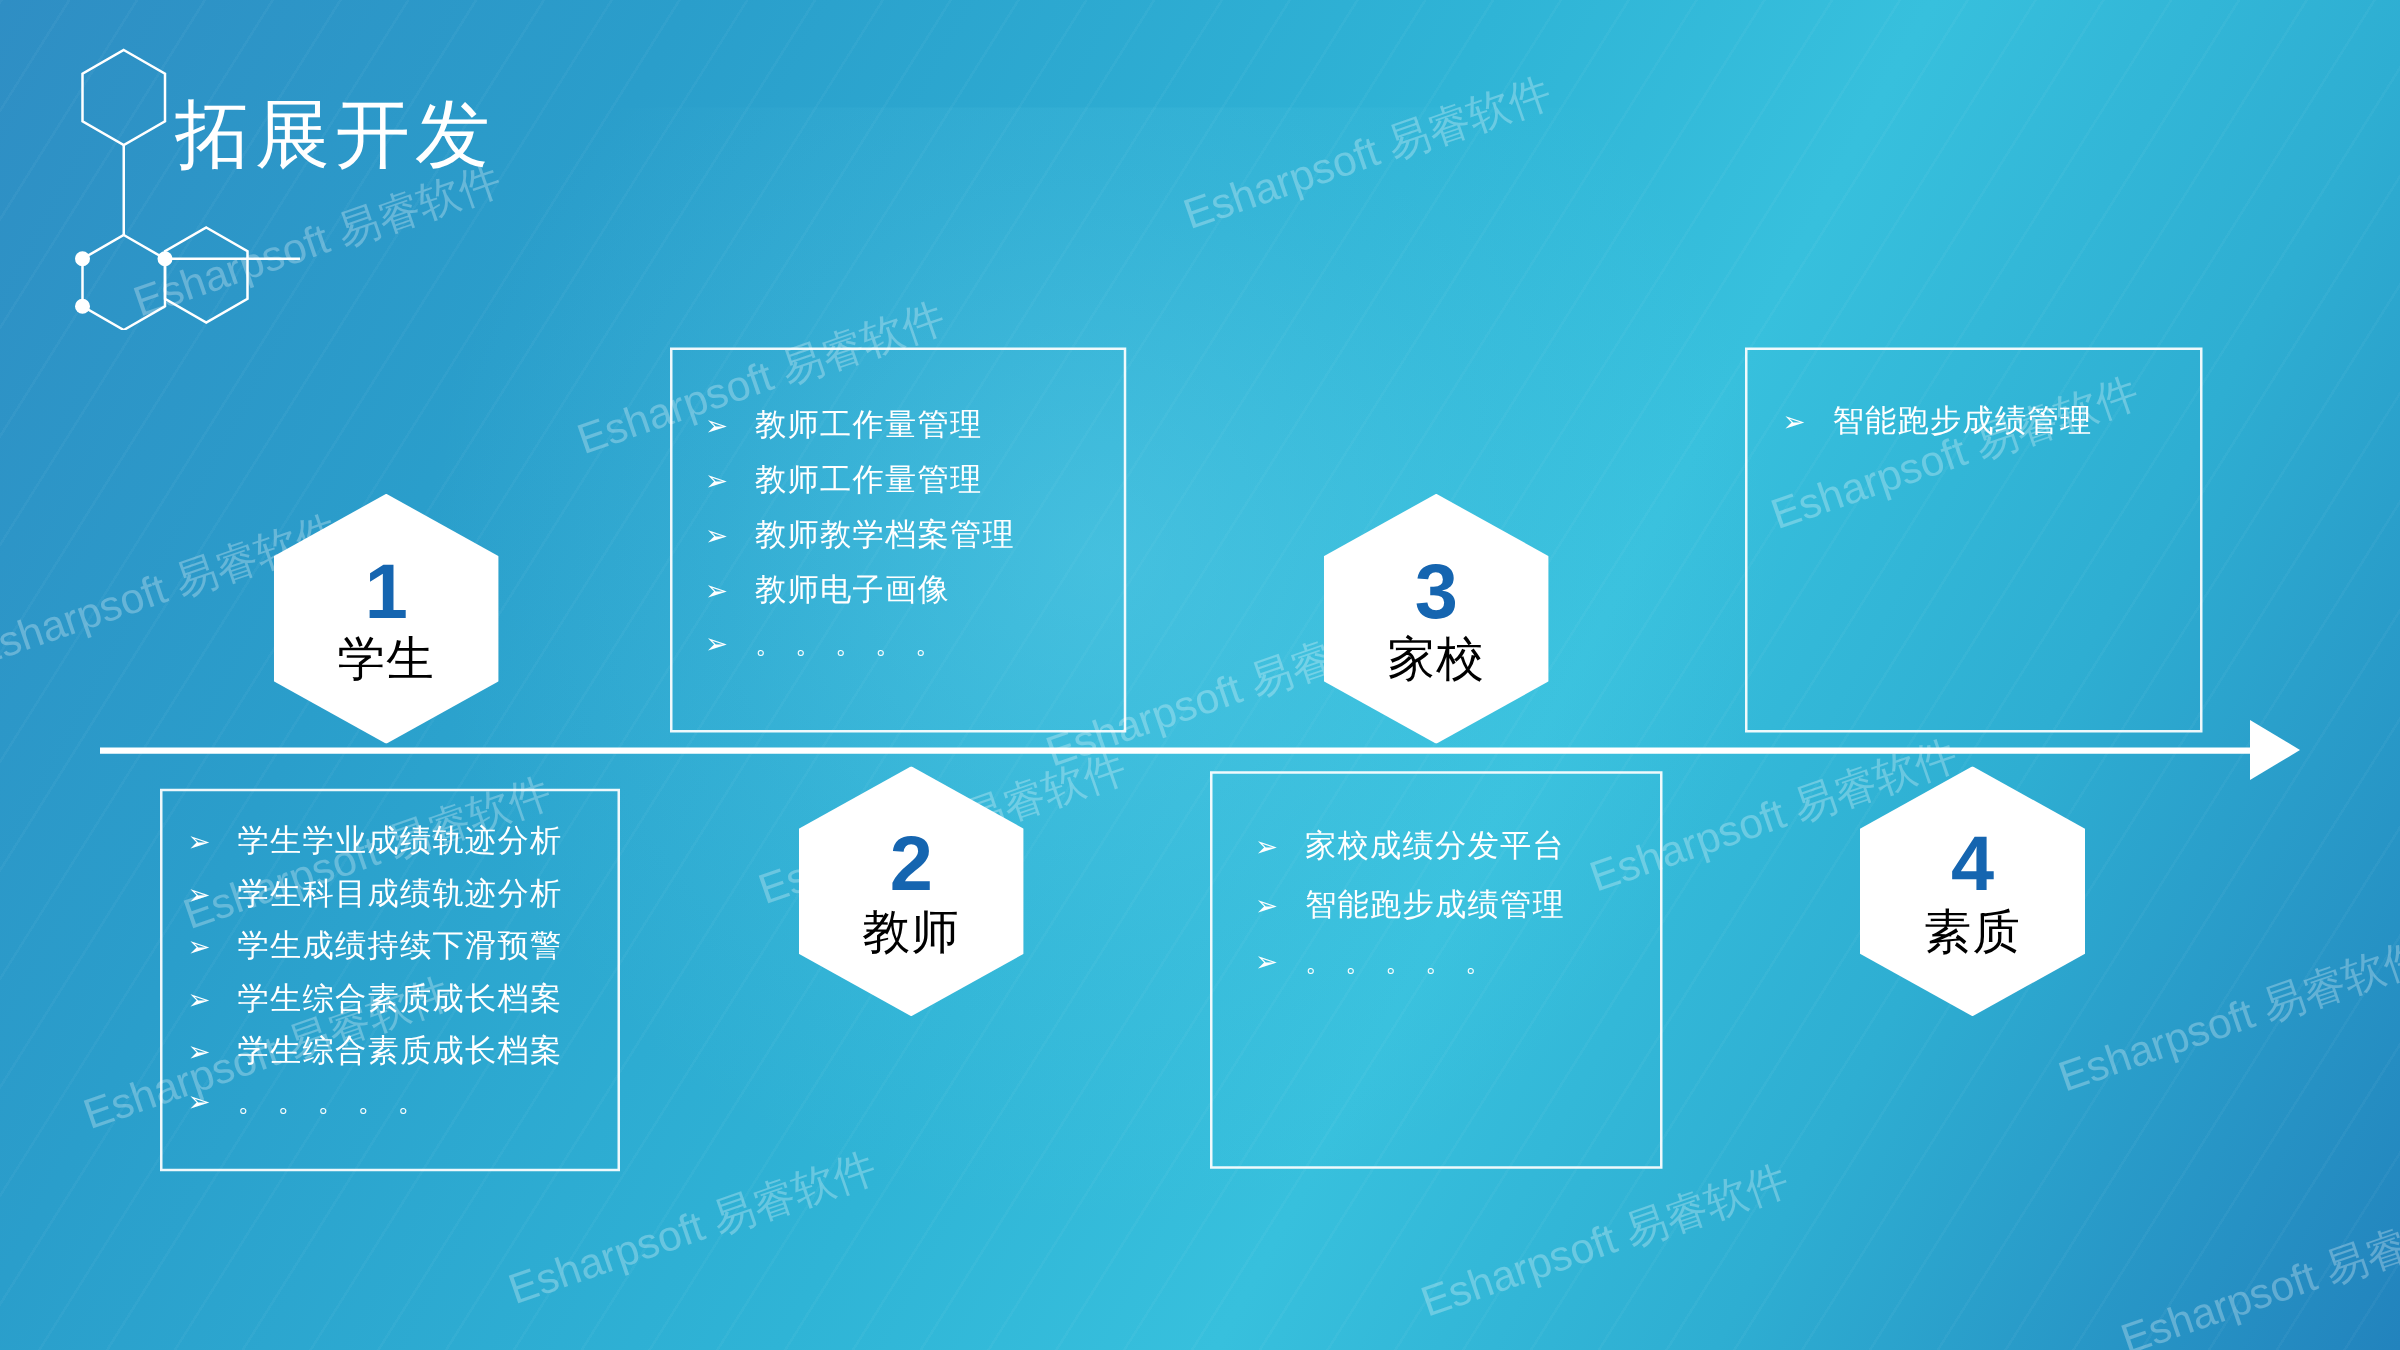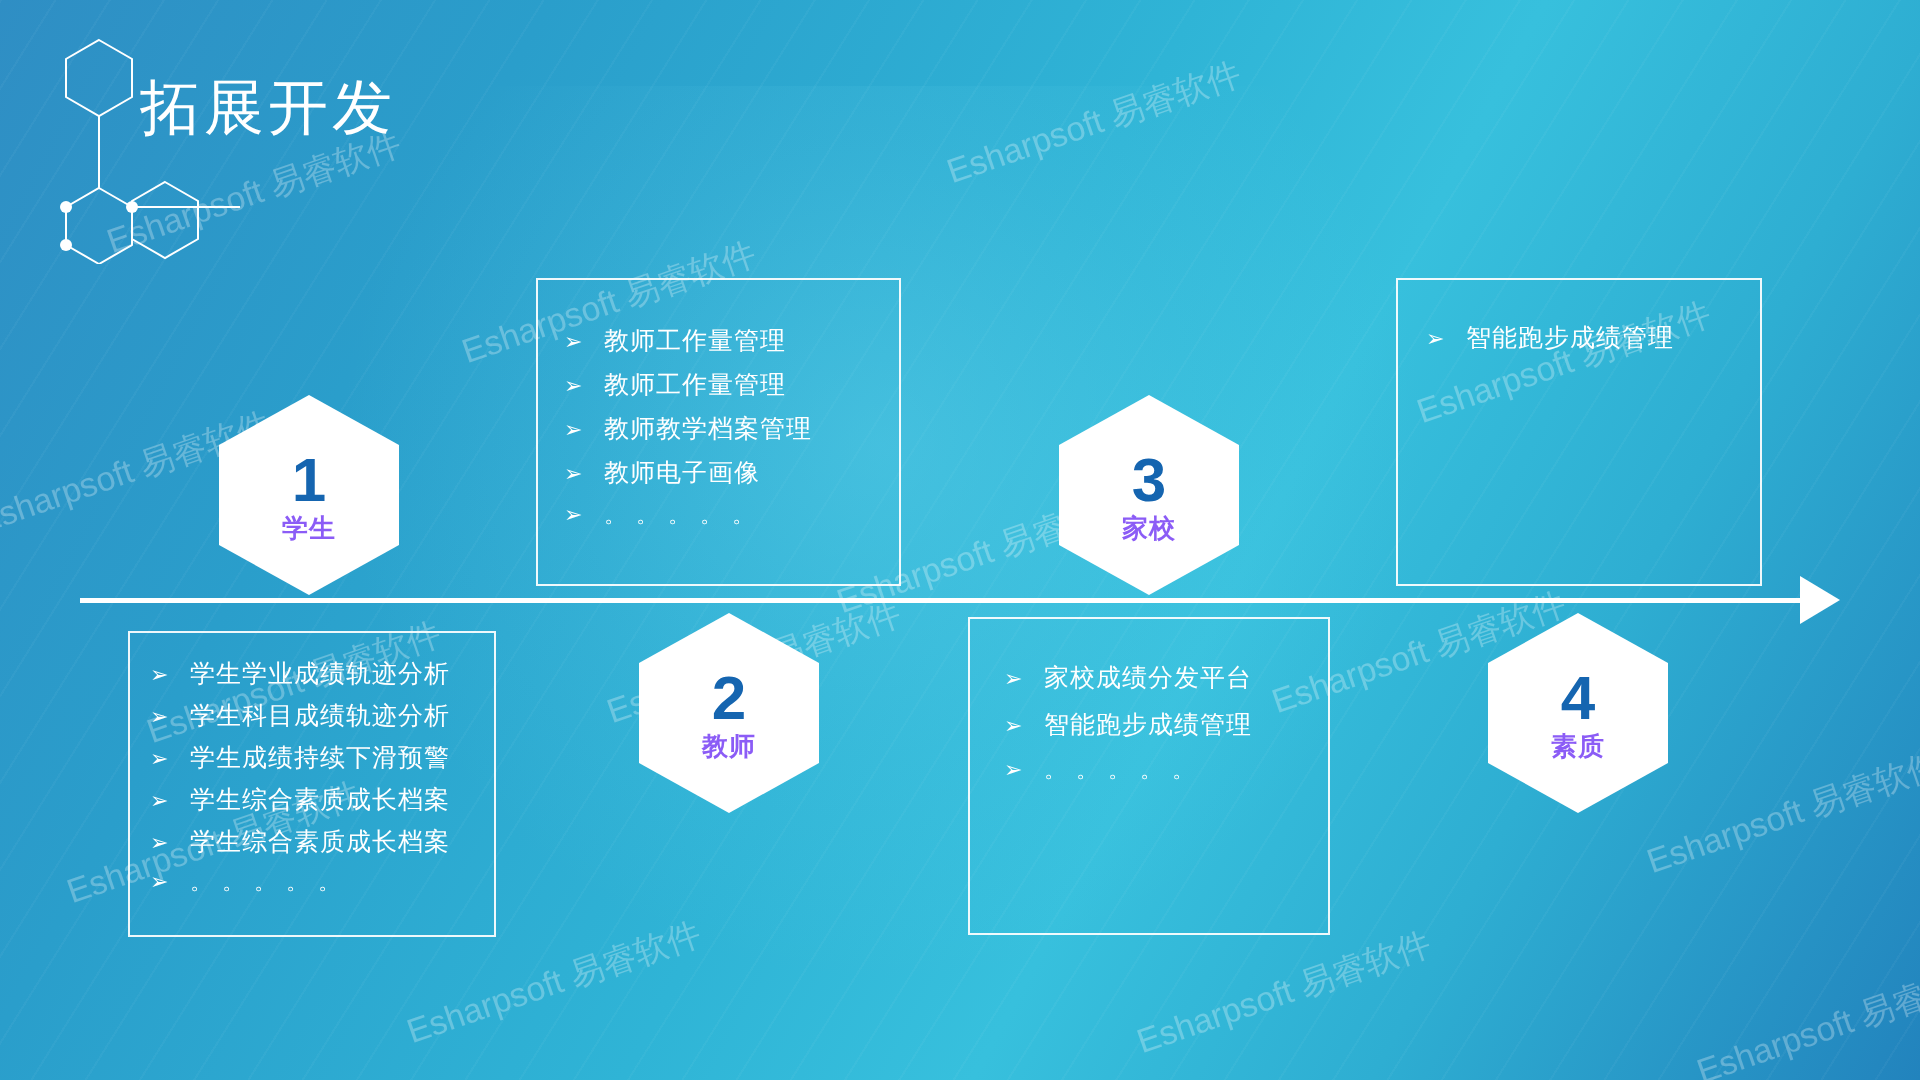--- a/index.html
+++ b/index.html
@@ -102,25 +102,24 @@
     filter: drop-shadow(0 2px 6px rgba(0,40,70,0.22));
   }
   .hex .num {
     font-size: 62px;
     font-weight: bold;
     color: #1565b0;
     line-height: 1;
     margin-bottom: 4px;
   }
   .hex .lbl {
-    font-size: 26px;
-    color: #8b5cf6;
+    font-size: 38px;
+    color: #000000;
     line-height: 1;
     letter-spacing: 1px;
-    font-weight: bold;
   }
 
   
   .box {
     position: absolute;
     border: 2px solid rgba(255,255,255,0.92);
     box-sizing: border-box;
   }
   .box ul {
     list-style: none;

